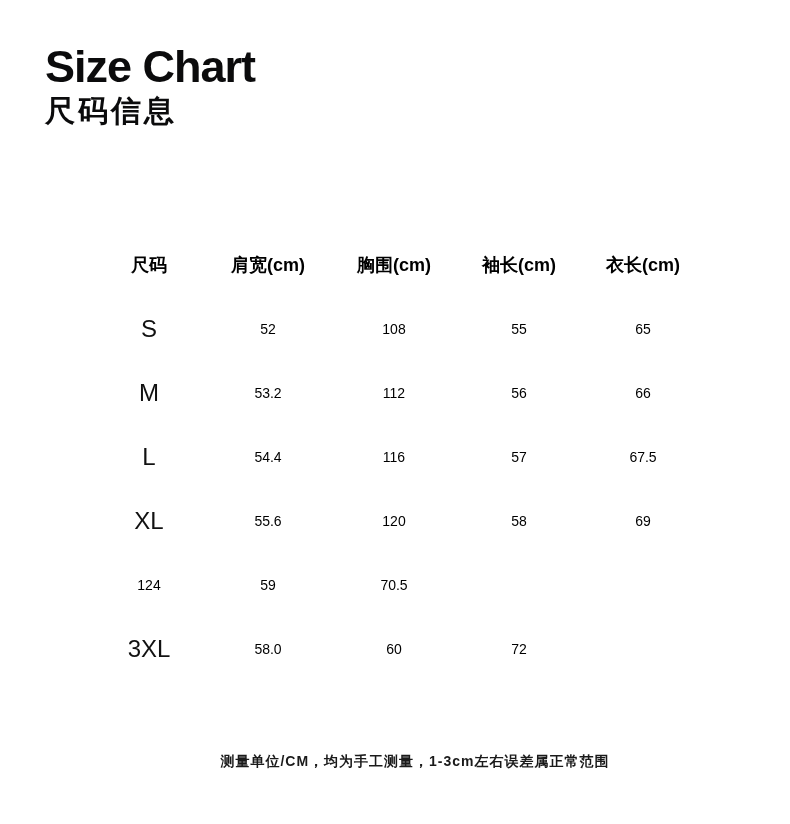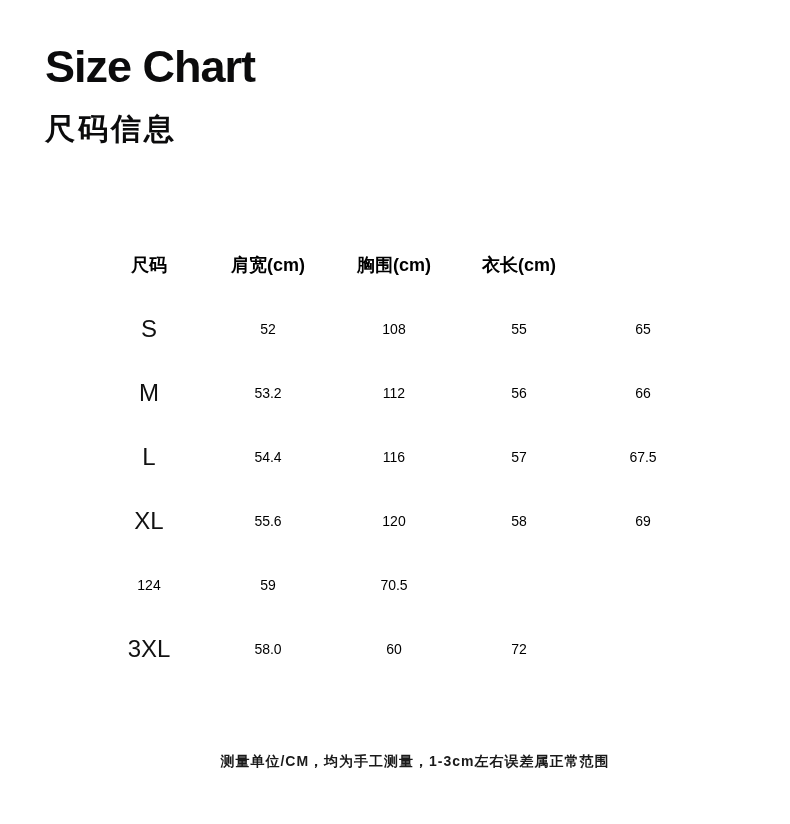--- a/index.html
+++ b/index.html
@@ -22,21 +22,21 @@
   }
   .main-title {
     font-size: 45px;
     font-weight: bold;
     line-height: 1.0;
     letter-spacing: -1px;
     color: #0b0b0c;
     white-space: nowrap;
   }
   .sub-title {
-    margin-top: 20px;
+    margin-top: 2px;
     font-size: 30px;
     font-weight: bold;
     letter-spacing: 3px;
     color: #0b0b0c;
   }
   .size-table {
     position: absolute;
     left: 93px;
     top: 233px;
     width: 612px;
@@ -81,20 +81,21 @@
 <div class="header-block">
   <div class="main-title">Size Chart</div>
   <div class="sub-title">尺码信息</div>
 </div>
 
 <div class="size-table">
   <div class="trow thead">
     <div class="cell">尺码</div>
     <div class="cell">肩宽(cm)</div>
     <div class="cell">胸围(cm)</div>
+    <div class="cell">袖长(cm)</div>
     <div class="cell">衣长(cm)</div>
   </div>
 
   <div class="trow">
     <div class="cell size-col">S</div>
     <div class="cell">52</div>
     <div class="cell">108</div>
     <div class="cell">55</div>
     <div class="cell">65</div>
   </div>

